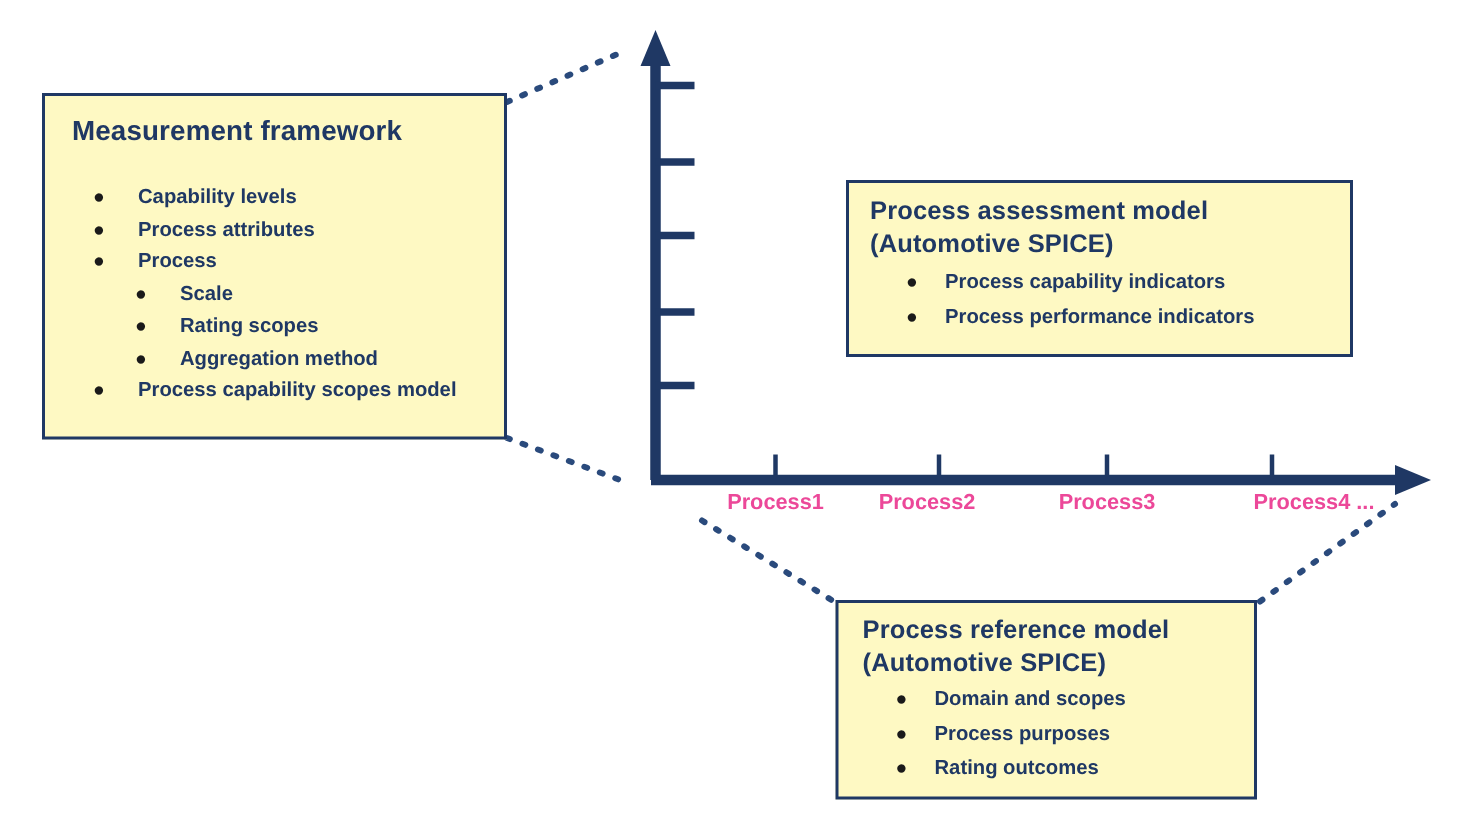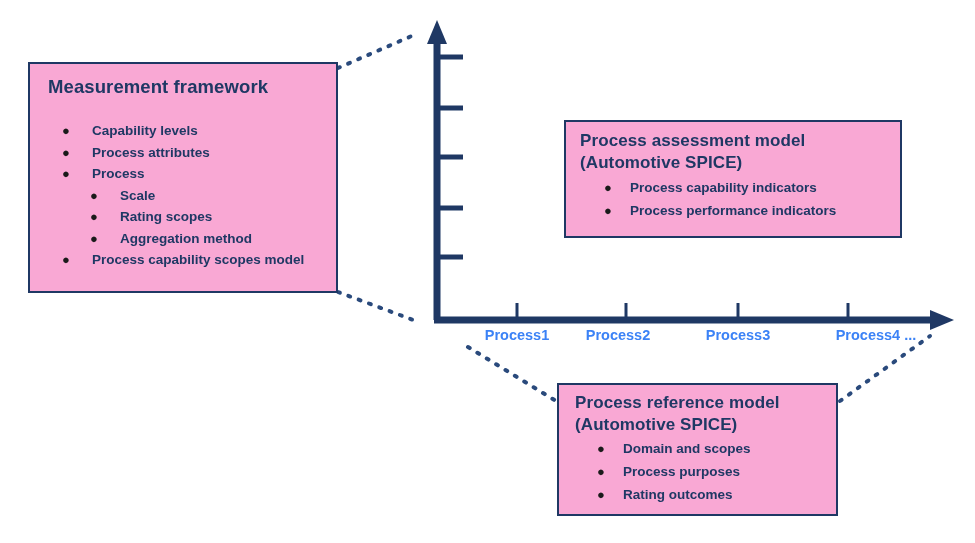--- a/index.html
+++ b/index.html
@@ -17,21 +17,21 @@
     height: 543px;
     background: #ffffff;
     overflow: hidden;
   }
 
   
   .box {
     position: absolute;
     box-sizing: border-box;
     border: 2px solid #1F3864;
-    background: #f9a8d4;
+    background: #fef9c3;
     color: #1F3864;
     z-index: 5;
   }
   .box-title {
     font-weight: bold;
     color: #1F3864;
     letter-spacing: 0.1px;
   }
   .box-title-line {
     display: block;
@@ -101,21 +101,21 @@
   #box-process-assessment-model ul.blist li {
     font-size: 13.5px;
     line-height: 23px;
     padding-left: 50px;
   }
   #box-process-assessment-model ul.blist li .bullet { left: 24px; }
 
   
   #box-process-reference-model {
     left: 557px;
-    top: 383px;
+    top: 400px;
     width: 281px;
     height: 133px;
     padding: 7px 0 0 16px;
   }
   #box-process-reference-model .box-title {
     font-size: 17px;
     line-height: 22px;
     margin-bottom: 1px;
   }
   #box-process-reference-model ul.blist li {
@@ -133,21 +133,21 @@
     width: 975px;
     height: 543px;
     z-index: 1;
   }
 
   
   .x-tick-label {
     position: absolute;
     font-size: 14.5px;
     font-weight: bold;
-    color: #3b82f6;
+    color: #ec4899;
     white-space: nowrap;
     transform: translateX(-50%);
     z-index: 3;
   }
 </style>
 </head>
 <body>
 
 <div id="canvas">
 

